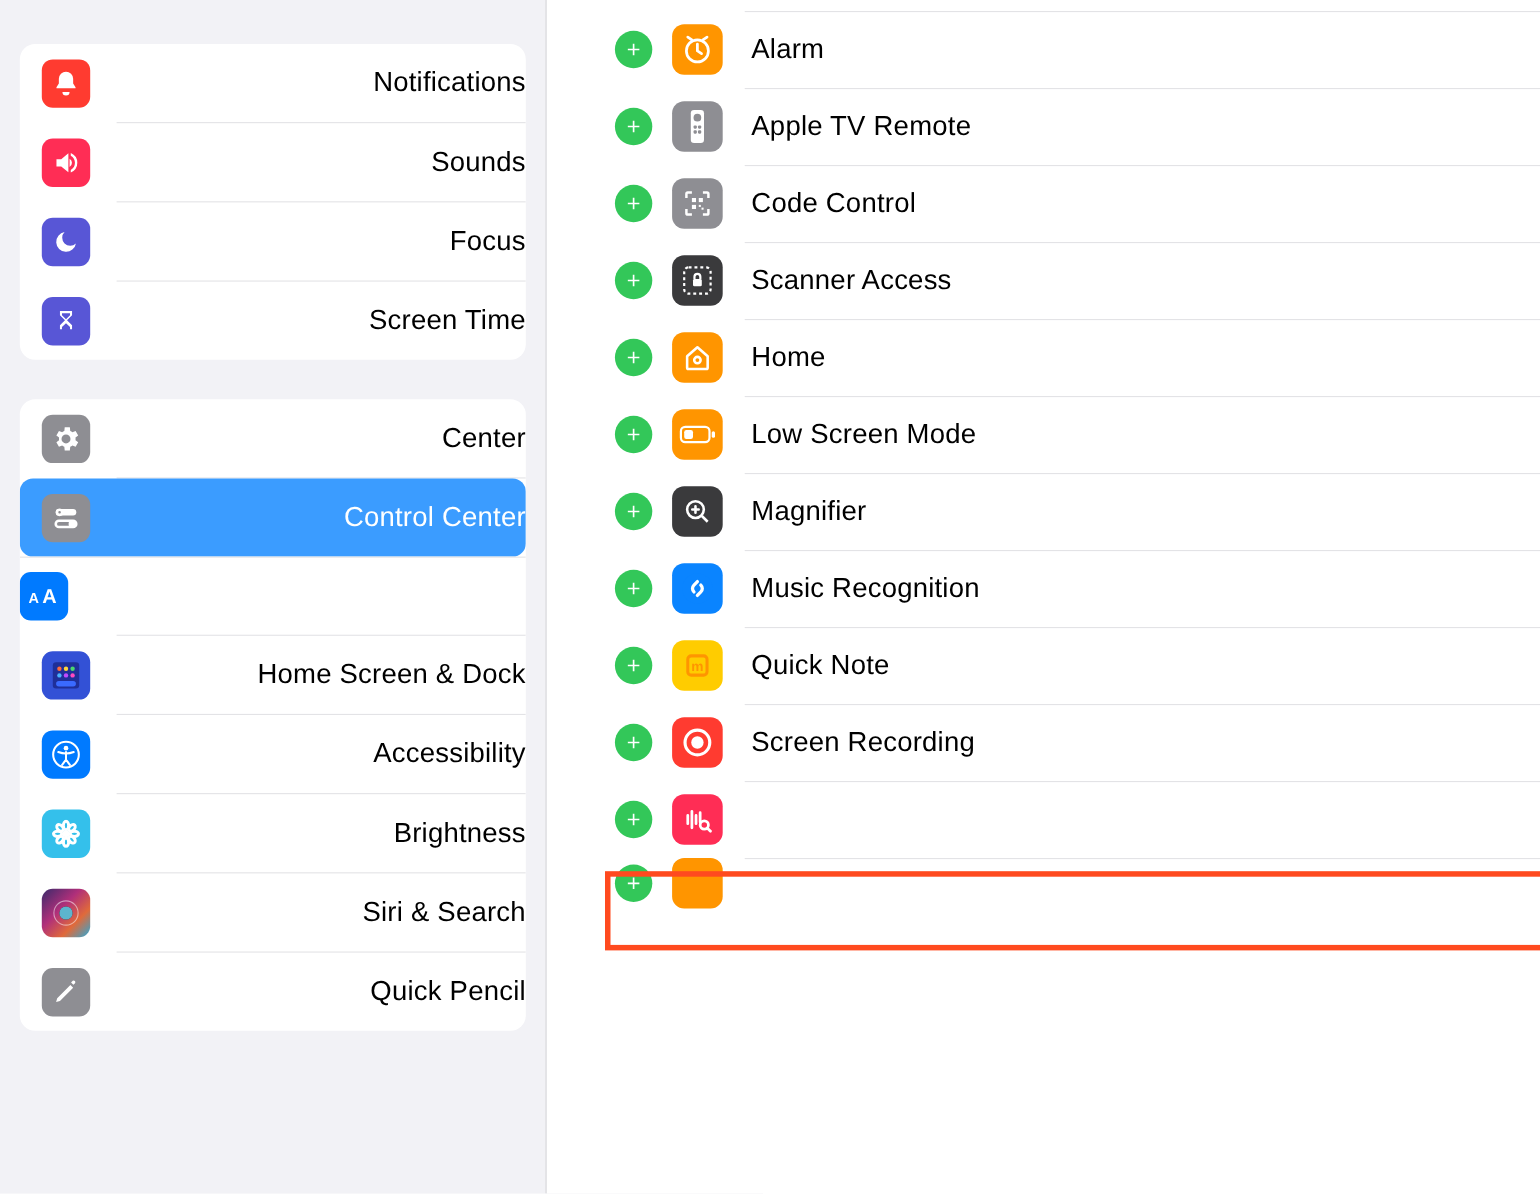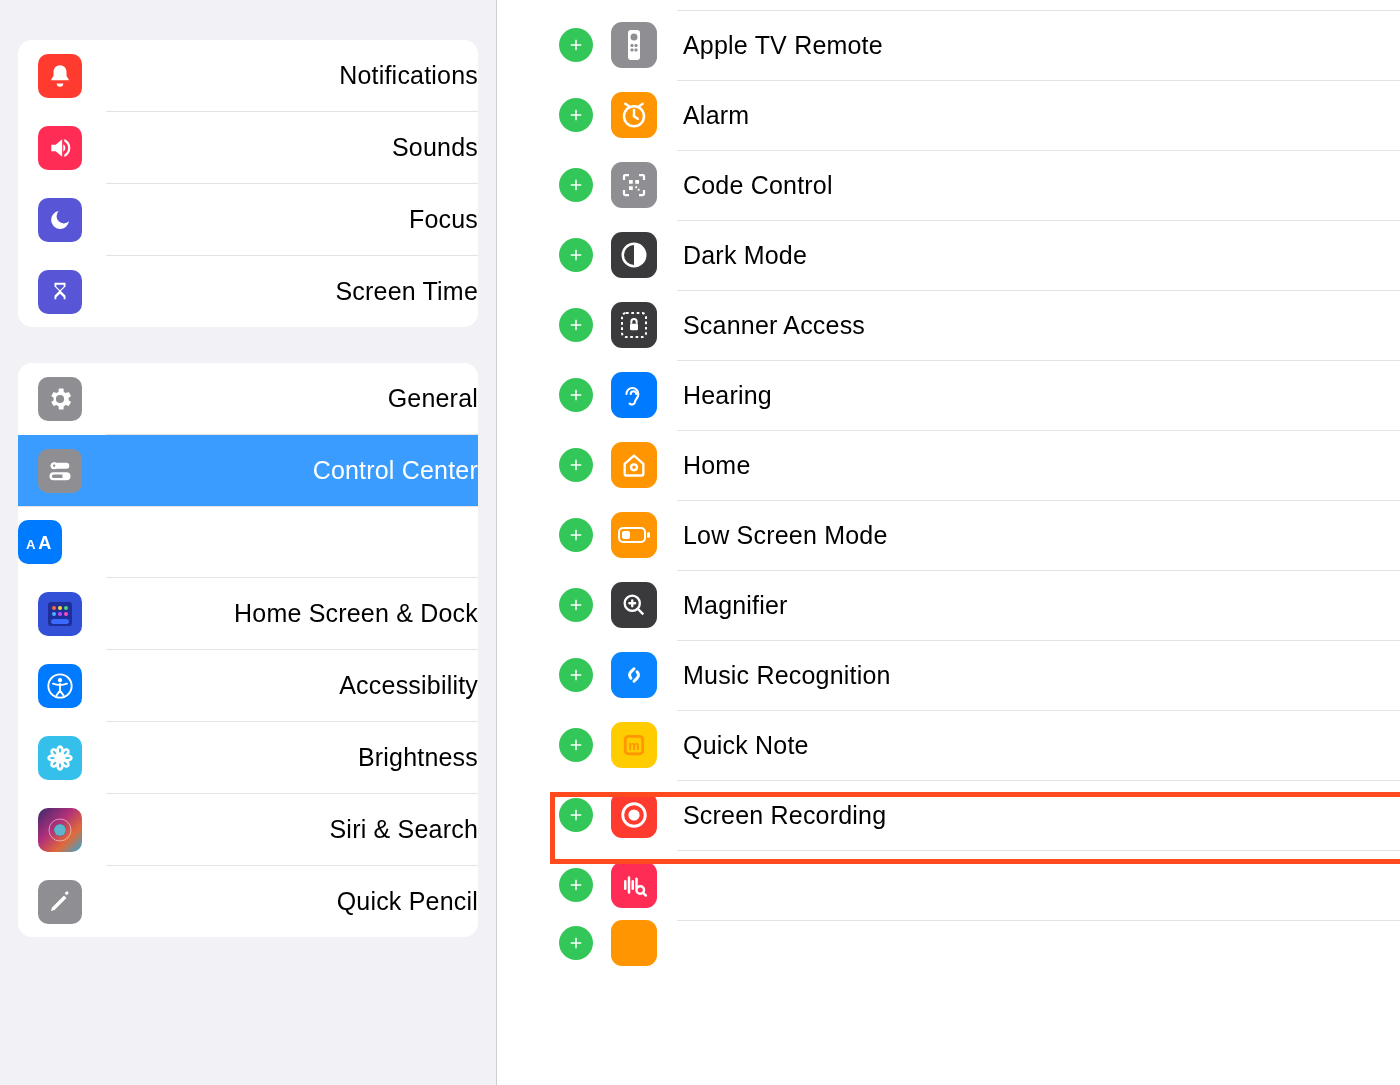--- a/index.html
+++ b/index.html
@@ -53,21 +53,21 @@
     justify-content: center;
     color: #fff;
   }
   .sidebar-item .label {
     font-size: 25px;
     margin-left: 24px;
     letter-spacing: 0.2px;
   }
   .sidebar-item.selected {
     background: #3b9cff;
-    border-radius: 0;
+    border-radius: 12px;
   }
   .sidebar-item.selected .label { color: #fff; }
   .sep-line {
     height: 1px;
     background: #e3e3e6;
     margin-left: 88px;
   }
   
   .siri-bg {
     background: linear-gradient(135deg,#3a2a6b 0%, #b02f7a 40%, #e06a3a 70%, #2aa9d8 100%);
@@ -181,21 +181,21 @@
     </div>
   </div>
 
   <div class="group">
     <div class="sidebar-item">
       <span class="icon-box" style="background:#8e8e93">
         <svg width="28" height="28" viewBox="0 0 24 24" fill="white">
             <path d="M19.4 13a7.5 7.5 0 0 0 0-2l2.1-1.6-2-3.5-2.5 1a7.3 7.3 0 0 0-1.7-1L15 3h-4l-.3 2.9a7.3 7.3 0 0 0-1.7 1l-2.5-1-2 3.5L6.6 11a7.5 7.5 0 0 0 0 2l-2.1 1.6 2 3.5 2.5-1c.5.4 1.1.8 1.7 1L11 21h4l.3-2.9c.6-.2 1.2-.6 1.7-1l2.5 1 2-3.5L19.4 13zM12 15.5A3.5 3.5 0 1 1 12 8.5a3.5 3.5 0 0 1 0 7z"></path>
           </svg>
       </span>
-      <span class="label">General</span>
+      <span class="label">Center</span>
     </div>
     <div class="sep-line"></div>
     <div class="sidebar-item selected">
       <span class="icon-box" style="background:#8e8e93">
         <svg width="28" height="28" viewBox="0 0 24 24" fill="none" stroke="white" stroke-width="2">
             <rect x="4" y="5" width="16" height="5" rx="2.5" fill="white" stroke="none"></rect>
             <circle cx="7" cy="7.5" r="2" fill="#8e8e93"></circle>
             <rect x="4" y="14" width="16" height="5" rx="2.5" fill="none" stroke="white"></rect>
             <circle cx="17" cy="16.5" r="2" fill="white"></circle>
           </svg>
@@ -275,20 +275,38 @@
           </svg>
       </span>
       <span class="label">Quick Pencil</span>
     </div>
   </div>
 </div>
 
 <div class="detail">
   <div class="detail-inner">
 
+    <div class="d-row first">
+      <div class="row-sep"></div>
+      <span class="add-btn">
+        <svg width="18" height="18" viewBox="0 0 24 24" fill="white">
+            <path d="M11 5h2v14h-2z"></path>
+            <path d="M5 11h14v2H5z"></path>
+          </svg>
+      </span>
+      <span class="app-icon" style="background:#ff9500">
+        <svg width="30" height="30" viewBox="0 0 24 24" fill="white">
+            <circle cx="12" cy="13" r="8" fill="none" stroke="white" stroke-width="2"></circle>
+            <path d="M12 8v5l3 2" stroke="white" stroke-width="2" fill="none" stroke-linecap="round"></path>
+            <path d="M5 3l3 2M19 3l-3 2" stroke="white" stroke-width="2" stroke-linecap="round"></path>
+          </svg>
+      </span>
+      <span class="d-label">Alarm</span>
+    </div>
+
     <div class="d-row">
       <div class="row-sep"></div>
       <span class="add-btn">
         <svg width="18" height="18" viewBox="0 0 24 24" fill="white">
             <path d="M11 5h2v14h-2z"></path>
             <path d="M5 11h14v2H5z"></path>
           </svg>
       </span>
       <span class="app-icon" style="background:#8e8e93">
         <svg width="20" height="34" viewBox="0 0 20 34" fill="white">
@@ -296,38 +314,20 @@
             <circle cx="10" cy="9" r="3.5" fill="#8e8e93"></circle>
             <rect x="6.5" y="16" width="3" height="3" rx="1" fill="#8e8e93"></rect>
             <rect x="10.5" y="16" width="3" height="3" rx="1" fill="#8e8e93"></rect>
             <rect x="6.5" y="20.5" width="3" height="3" rx="1" fill="#8e8e93"></rect>
             <rect x="10.5" y="20.5" width="3" height="3" rx="1" fill="#8e8e93"></rect>
           </svg>
       </span>
       <span class="d-label">Apple TV Remote</span>
     </div>
 
-    <div class="d-row first">
-      <div class="row-sep"></div>
-      <span class="add-btn">
-        <svg width="18" height="18" viewBox="0 0 24 24" fill="white">
-            <path d="M11 5h2v14h-2z"></path>
-            <path d="M5 11h14v2H5z"></path>
-          </svg>
-      </span>
-      <span class="app-icon" style="background:#ff9500">
-        <svg width="30" height="30" viewBox="0 0 24 24" fill="white">
-            <circle cx="12" cy="13" r="8" fill="none" stroke="white" stroke-width="2"></circle>
-            <path d="M12 8v5l3 2" stroke="white" stroke-width="2" fill="none" stroke-linecap="round"></path>
-            <path d="M5 3l3 2M19 3l-3 2" stroke="white" stroke-width="2" stroke-linecap="round"></path>
-          </svg>
-      </span>
-      <span class="d-label">Alarm</span>
-    </div>
-
     <div class="d-row">
       <div class="row-sep"></div>
       <span class="add-btn">
         <svg width="18" height="18" viewBox="0 0 24 24" fill="white">
             <path d="M11 5h2v14h-2z"></path>
             <path d="M5 11h14v2H5z"></path>
           </svg>
       </span>
       <span class="app-icon" style="background:#8e8e93">
         <svg width="30" height="30" viewBox="0 0 24 24" fill="none" stroke="white" stroke-width="1.8">
@@ -335,36 +335,20 @@
             <rect x="8" y="8" width="3" height="3" fill="white" stroke="none"></rect>
             <rect x="13" y="8" width="3" height="3" fill="white" stroke="none"></rect>
             <rect x="8" y="13" width="3" height="3" fill="white" stroke="none"></rect>
             <rect x="13" y="13" width="1.5" height="1.5" fill="white" stroke="none"></rect>
             <rect x="15" y="15" width="1.5" height="1.5" fill="white" stroke="none"></rect>
           </svg>
       </span>
       <span class="d-label">Code Control</span>
     </div>
 
-    <div class="d-row">
-      <div class="row-sep"></div>
-      <span class="add-btn">
-        <svg width="18" height="18" viewBox="0 0 24 24" fill="white">
-            <path d="M11 5h2v14h-2z"></path>
-            <path d="M5 11h14v2H5z"></path>
-          </svg>
-      </span>
-      <span class="app-icon" style="background:#3a3a3c">
-        <svg width="30" height="30" viewBox="0 0 24 24">
-            <circle cx="12" cy="12" r="9" fill="none" stroke="white" stroke-width="2"></circle>
-            <path d="M12 3a9 9 0 0 1 0 18V3z" fill="white"></path>
-          </svg>
-      </span>
-      <span class="d-label">Dark Mode</span>
-    </div>
 
     <div class="d-row">
       <div class="row-sep"></div>
       <span class="add-btn">
         <svg width="18" height="18" viewBox="0 0 24 24" fill="white">
             <path d="M11 5h2v14h-2z"></path>
             <path d="M5 11h14v2H5z"></path>
           </svg>
       </span>
       <span class="app-icon" style="background:#3a3a3c">
@@ -372,36 +356,20 @@
             <rect x="3" y="3" width="18" height="18" rx="3"></rect>
             <g stroke="none" fill="white">
               <rect x="9" y="11" width="6" height="5" rx="1"></rect>
             </g>
             <path d="M10 11V9.5a2 2 0 0 1 4 0V11" stroke="white" stroke-dasharray="0" stroke-width="1.5"></path>
           </svg>
       </span>
       <span class="d-label">Scanner Access</span>
     </div>
 
-    <div class="d-row">
-      <div class="row-sep"></div>
-      <span class="add-btn">
-        <svg width="18" height="18" viewBox="0 0 24 24" fill="white">
-            <path d="M11 5h2v14h-2z"></path>
-            <path d="M5 11h14v2H5z"></path>
-          </svg>
-      </span>
-      <span class="app-icon" style="background:#007aff">
-        <svg width="26" height="30" viewBox="0 0 24 24" fill="none" stroke="white" stroke-width="2" stroke-linecap="round">
-            <path d="M8 20a3 3 0 0 0 5-2c0-2 3-3 3-7a5.5 5.5 0 0 0-11 0"></path>
-            <path d="M9 11a2.5 2.5 0 0 1 5 0"></path>
-          </svg>
-      </span>
-      <span class="d-label">Hearing</span>
-    </div>
 
     <div class="d-row">
       <div class="row-sep"></div>
       <span class="add-btn">
         <svg width="18" height="18" viewBox="0 0 24 24" fill="white">
             <path d="M11 5h2v14h-2z"></path>
             <path d="M5 11h14v2H5z"></path>
           </svg>
       </span>
       <span class="app-icon" style="background:#ff9500">

